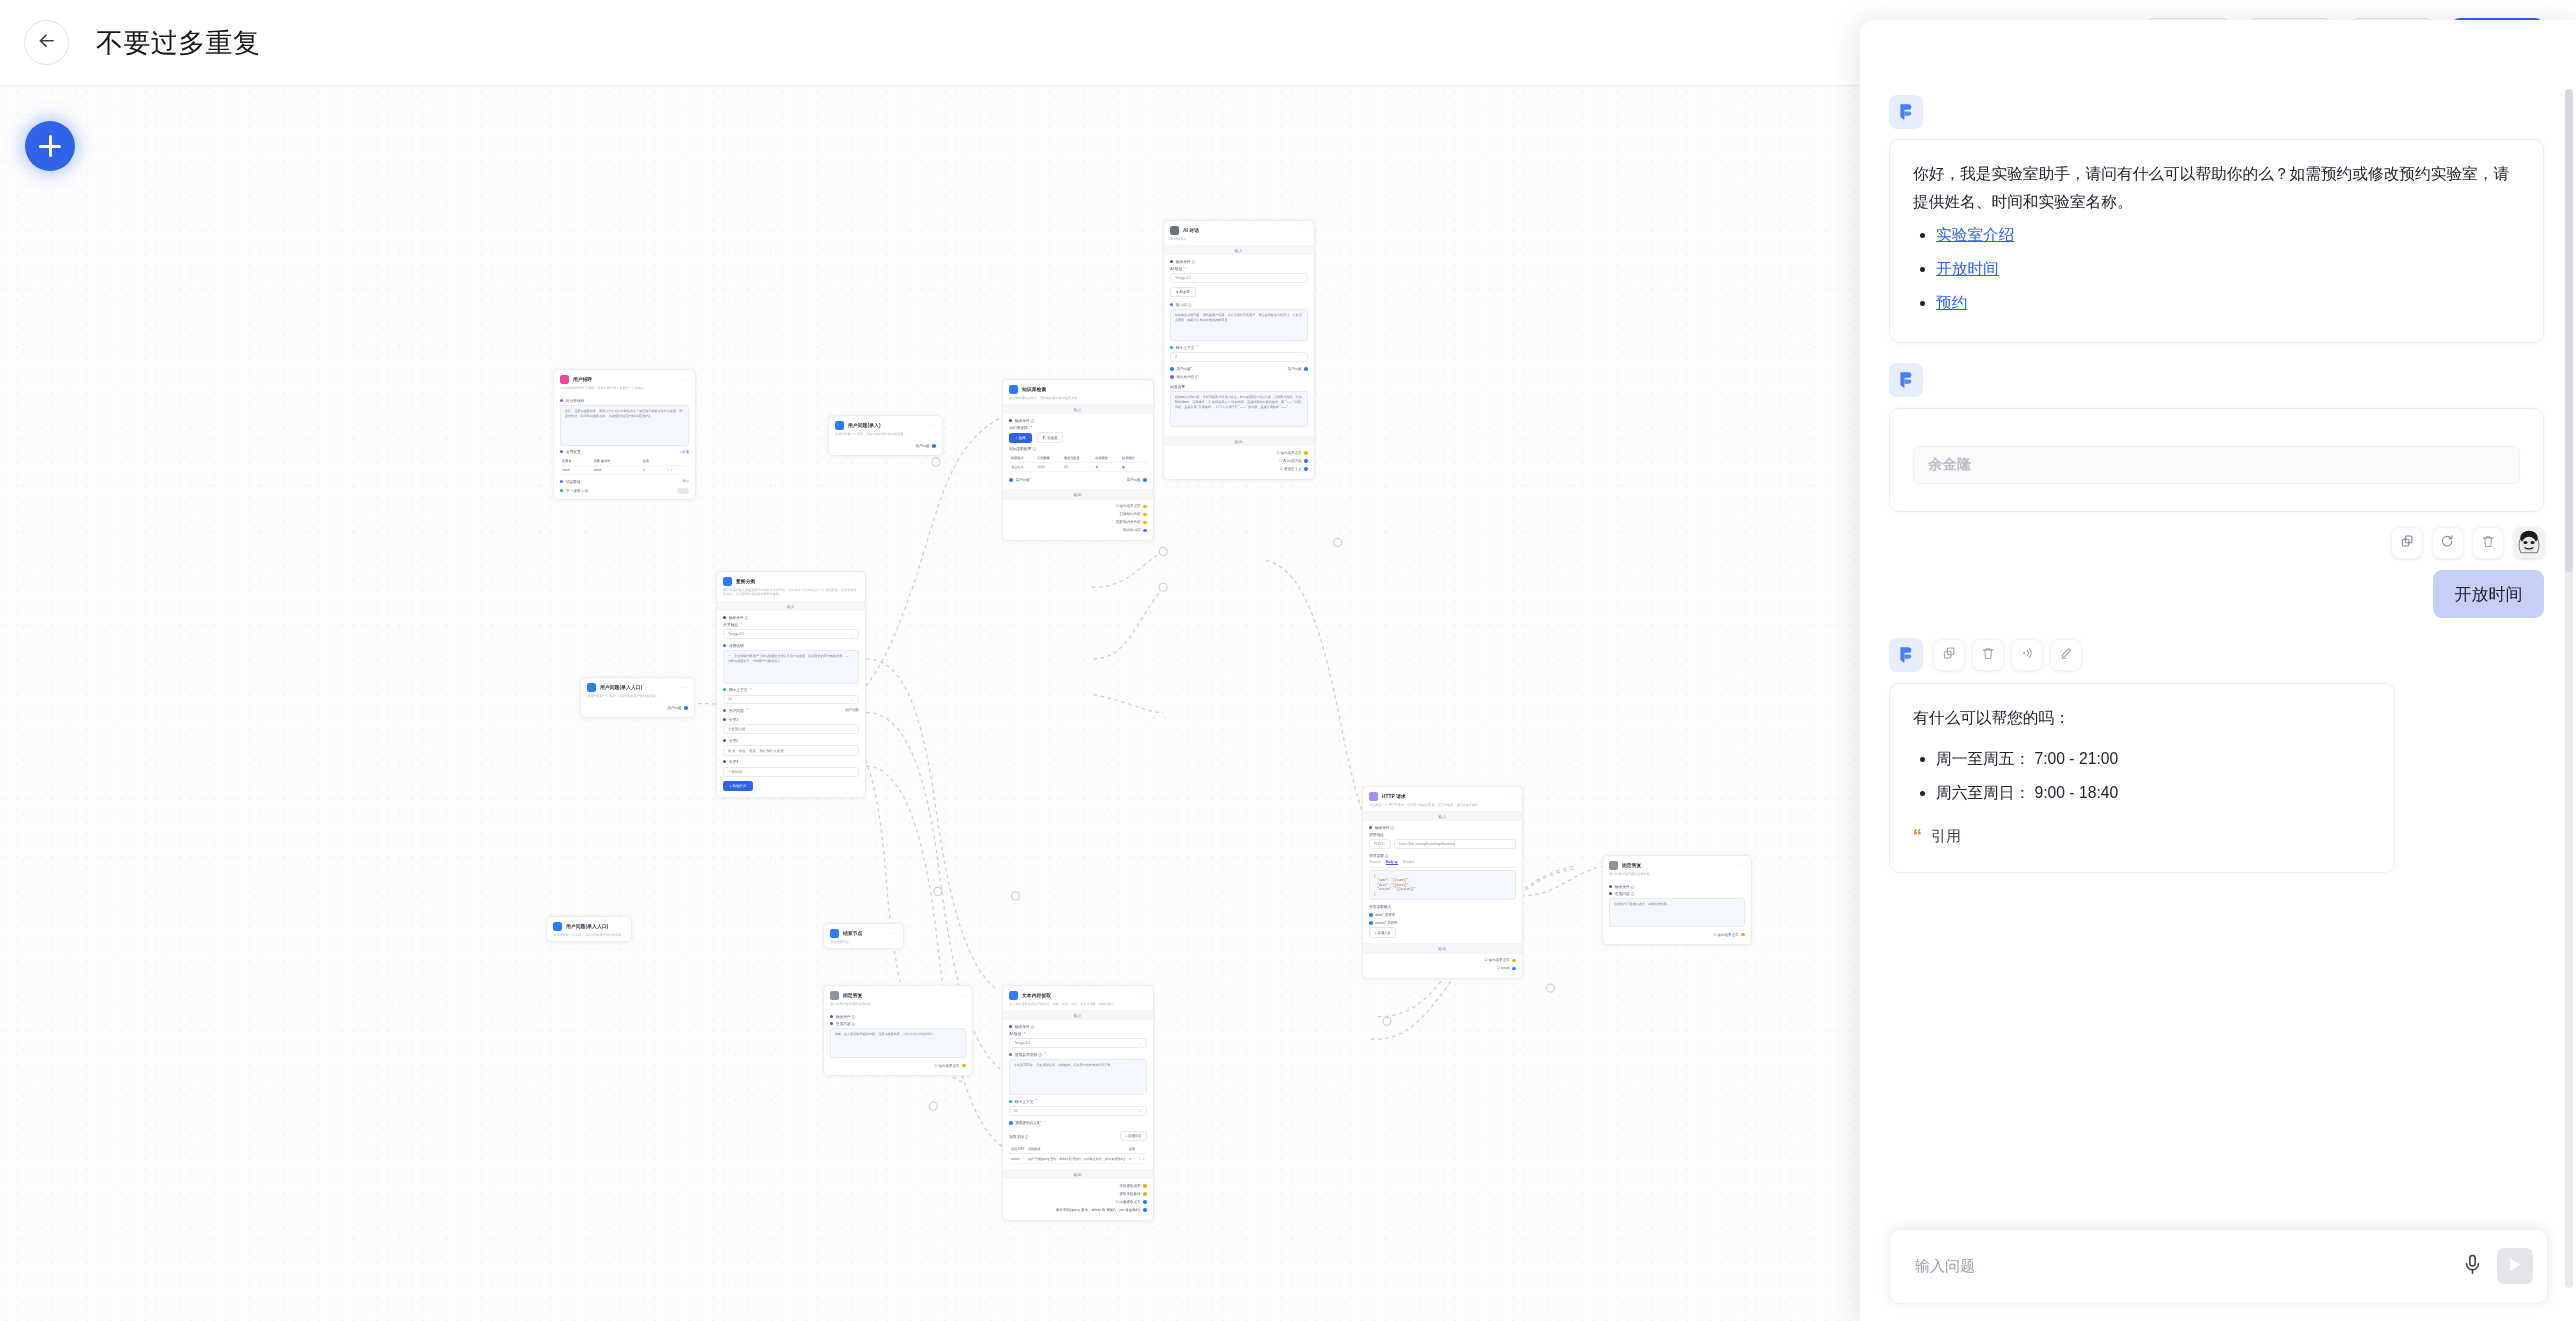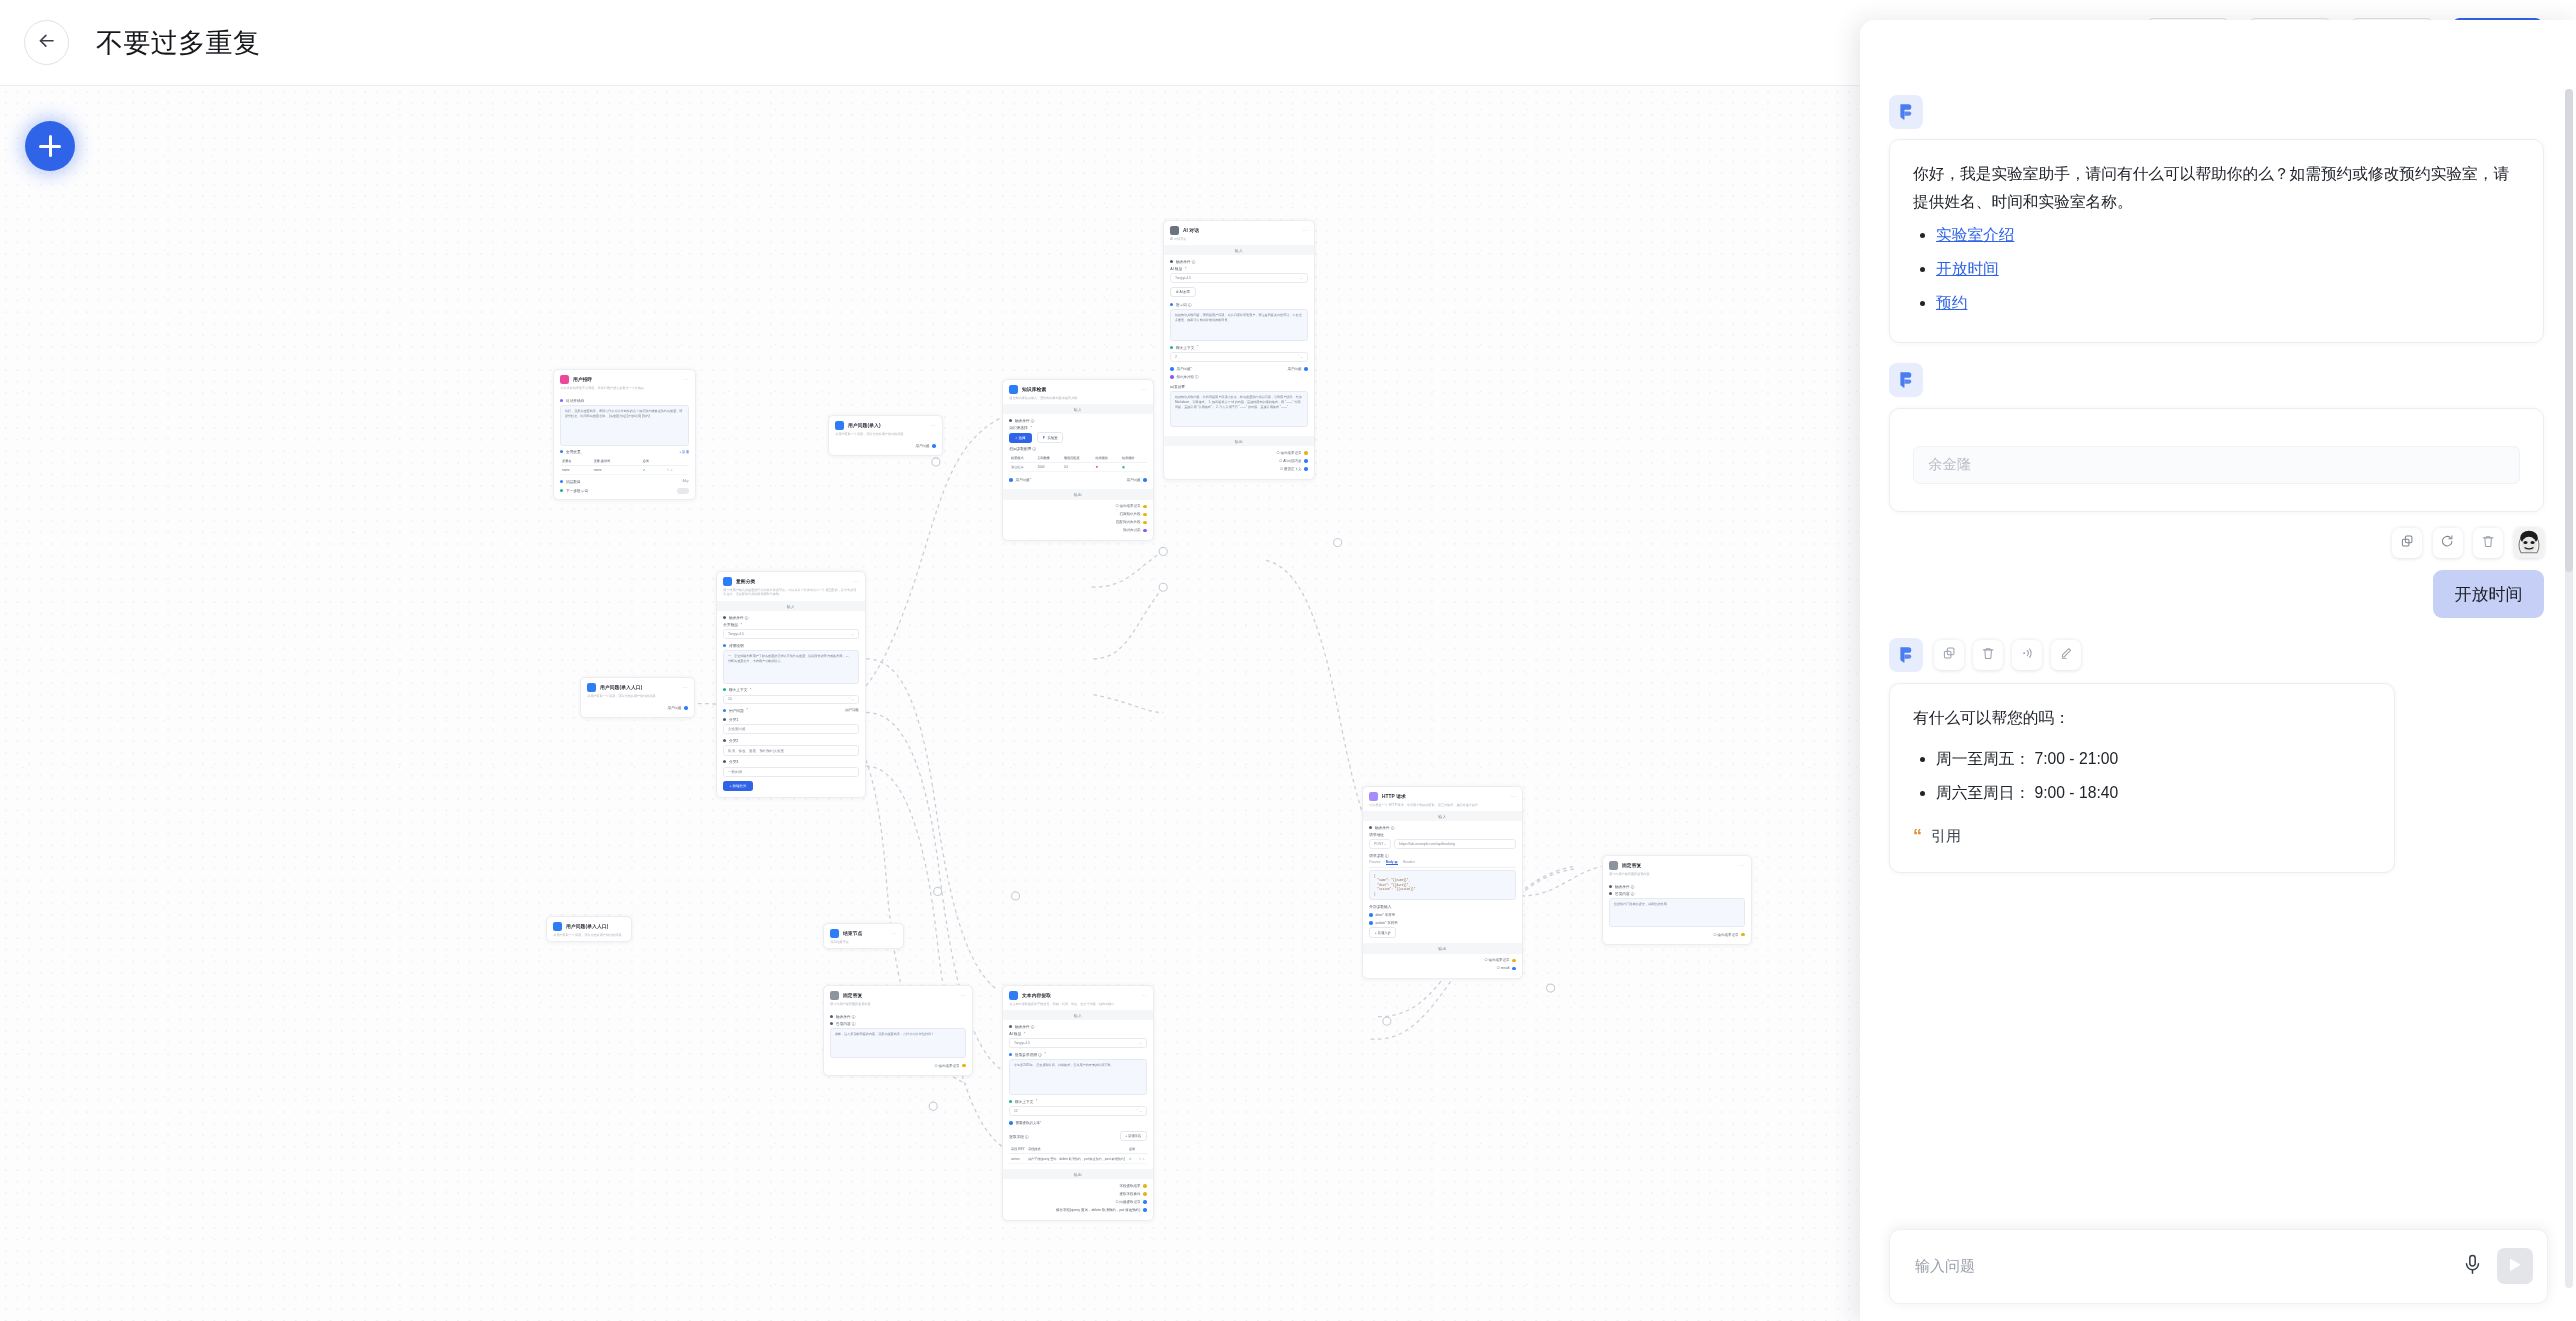--- a/index.html
+++ b/index.html
@@ -190,21 +190,21 @@
   }
   .bubble p { margin: 0; }
   .bubble ul { margin: 5.4px 0 0 0; padding-left: 23px; }
   .bubble li { margin: 6.3px 0; font-size: 15.7px; }
   .bubble a { color: #2f63e8; text-decoration: underline; }
   .req-star { color: #e0483c; font-size: 13.4px; vertical-align: super; margin-left: 2.7px; }
   .form-lbl { font-size: 15px; color: #21242b; }
   .form-input {
     margin-top: 14.3px; height: 38px; border: 0.9px solid #f0f1f4; border-radius: 6.3px;
     background: #fafbfc; display: flex; align-items: center; padding: 0 14.3px;
-    font-size: 14.3px; color: #b9bec7;
+    font-size: 14.3px; color: #b9bec7; font-weight: bold;
   }
   .actions { display: flex; gap: 9px; }
   .act-btn {
     width: 30px; height: 30px; border-radius: 7.2px; background: #fff;
     box-shadow: 0 0.9px 3.6px rgba(30,40,70,.13);
     display: flex; align-items: center; justify-content: center; cursor: pointer;
   }
   .act-row-right { display: flex; justify-content: flex-end; align-items: center; gap: 10.7px; }
   .user-av {
     width: 30px; height: 30px; border-radius: 7.2px; overflow: hidden;

